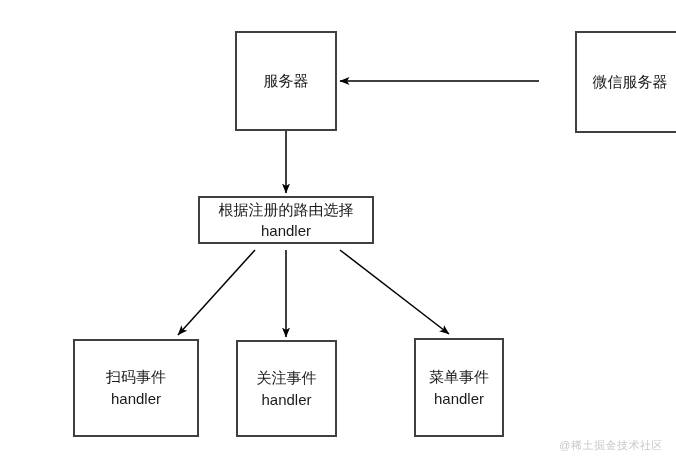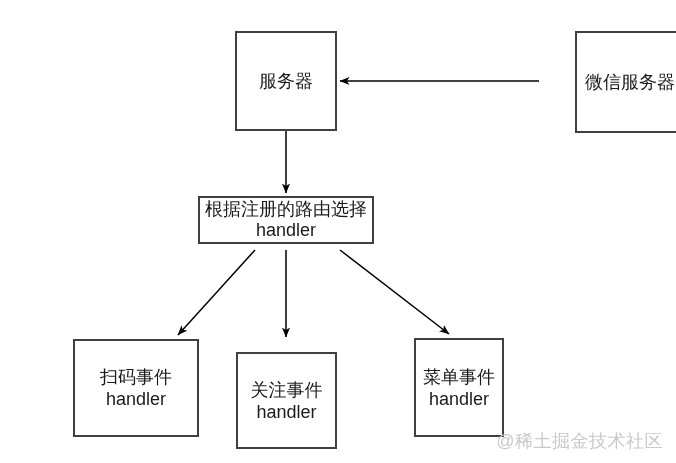--- a/index.html
+++ b/index.html
@@ -27,35 +27,35 @@
     position: absolute;
     box-sizing: border-box;
     border: 2px solid var(--border, #404040);
     background: #ffffff;
     display: flex;
     flex-direction: column;
     align-items: center;
     justify-content: center;
     text-align: center;
     color: var(--text, #1a1a1a);
-    font-size: 18px;
+    font-size: 15px;
     line-height: 22px;
   }
   .node span { display: block; }
   #node-server        { left: 235px; top: 31px;  width: 102px; height: 100px; }
   #node-wechat-server { left: 539px; top: 31px;  width: 110px; height: 102px; margin-left: 36px; }
   #node-router        { left: 198px; top: 196px; width: 176px; height: 48px; line-height: 21px; }
   #node-scan-handler  { left: 73px;  top: 339px; width: 126px; height: 98px; }
-  #node-follow-handler{ left: 236px; top: 352px; width: 101px; height: 97px; }
+  #node-follow-handler{ left: 236px; top: 340px; width: 101px; height: 97px; }
   #node-menu-handler  { left: 414px; top: 338px; width: 90px; height: 99px; }
   .watermark {
     position: absolute;
     right: 13px;
     bottom: 10px;
-    font-size: 18px;
+    font-size: 11px;
     color: var(--watermark, #c9c9c9);
     letter-spacing: 0.5px;
   }
 </style>
 </head>
 <body>
 
 <div class="canvas">
 
   <svg class="edges-layer" width="676" height="463" viewBox="0 0 676 463" xmlns="http://www.w3.org/2000/svg">

